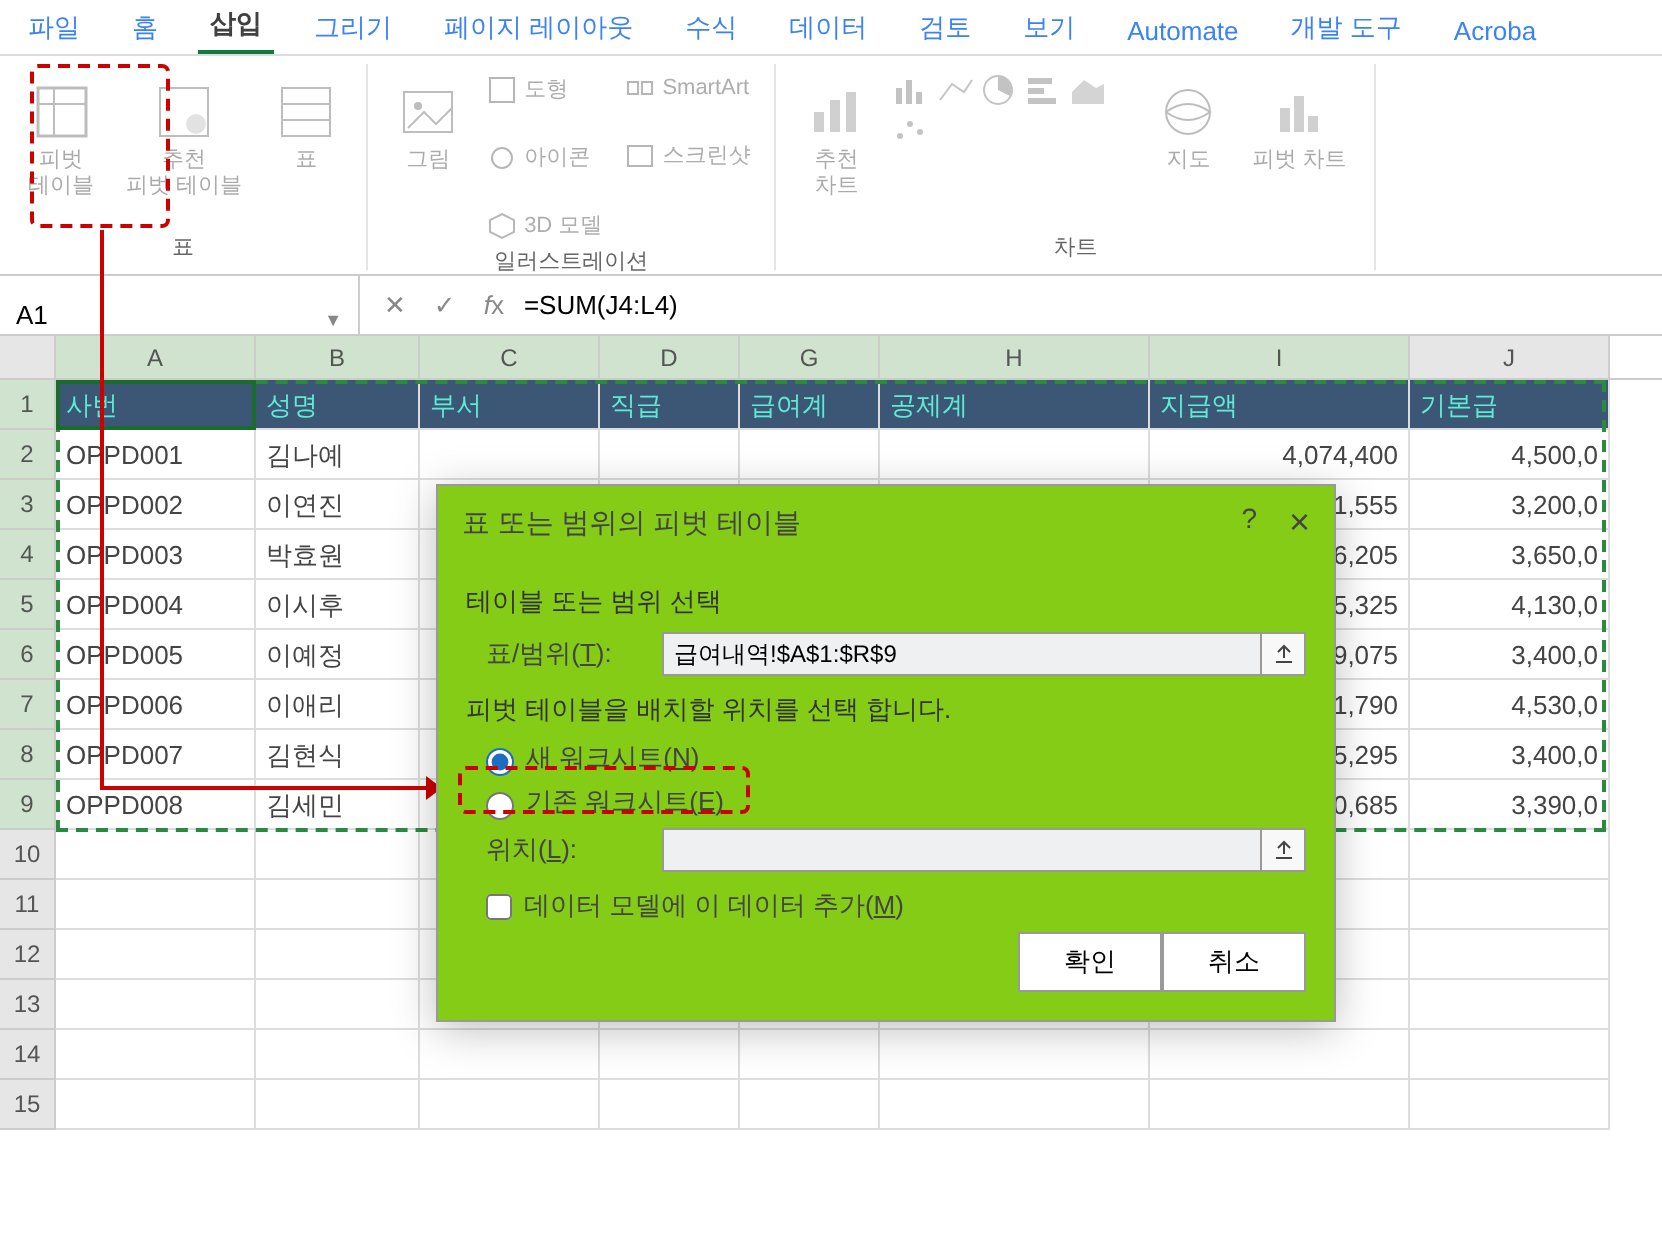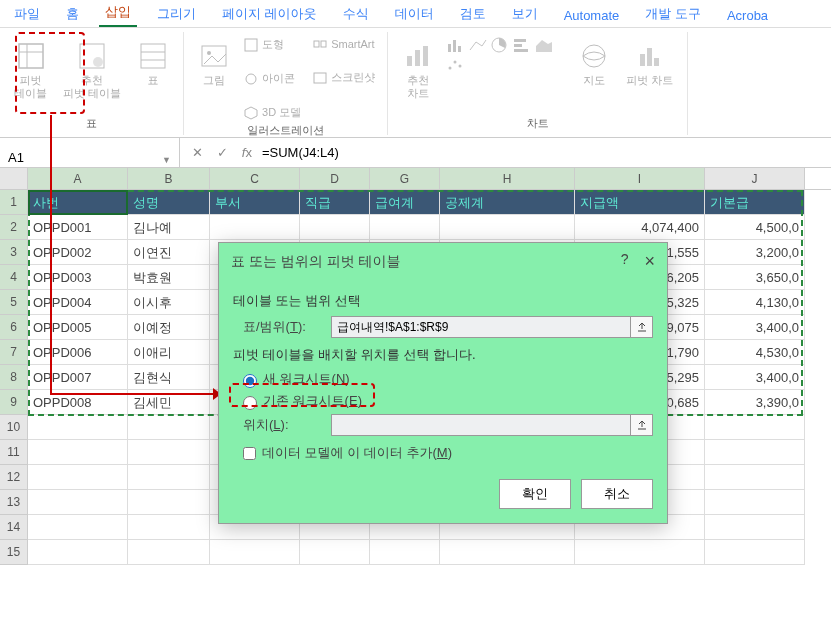--- a/index.html
+++ b/index.html
@@ -1,21 +1,21 @@
 <!DOCTYPE html>
 <html><head>
 <meta charset="utf-8">
 <style>
 * { margin: 0; padding: 0; box-sizing: border-box; font-family: "Malgun Gothic", sans-serif; }
 body { background: #fff; width: 831px; height: 618px; position: relative; overflow: hidden; color: #444; font-size: 13px; }
 
 
 .tabs { display: flex; gap: 14px; padding: 4px 8px 0; border-bottom: 1px solid #ddd; height: 28px; align-items: flex-end; }
 .tab { padding: 4px 6px; cursor: pointer; color: #3b82f6; }
-.tab.active { color: #c2410c; border-bottom: 2px solid #0f7b3e; font-weight: 400; }
+.tab.active { color: #404040; border-bottom: 2px solid #0f7b3e; font-weight: 700; }
 
 
 .ribbon { display: flex; border-bottom: 1px solid #ccc; height: 110px; padding: 4px 0 2px; }
 .group { display: flex; flex-direction: column; align-items: center; padding: 4px 10px; border-right: 1px solid #e5e5e5; }
 .group-row { display: flex; gap: 8px; align-items: flex-start; flex: 1; }
 .group-label { font-size: 11px; color: #666; margin-top: 2px; }
 .rbtn { display: flex; flex-direction: column; align-items: center; gap: 2px; padding: 4px; cursor: pointer; opacity: .55; }
 .rbtn .ico { width: 32px; height: 32px; display: flex; align-items: center; justify-content: center; }
 .rbtn .lab { font-size: 11px; color: #666; text-align: center; line-height: 1.2; }
 .small-grp { display: flex; flex-direction: column; gap: 17px; font-size: 11px; color: #777; }
@@ -47,38 +47,38 @@
 .row { display: flex; height: 25px; }
 .cell { border-right: 1px solid #ddd; border-bottom: 1px solid #ddd; padding: 0 5px; line-height: 25px; overflow: hidden; white-space: nowrap; background: #fff; }
 .row.head .cell { background: #3b5775; color: #5eead4; font-weight: 500; }
 .num { text-align: right; }
 
 
 .sel-rect { position: absolute; left: 28px; top: 22px; width: 775px; height: 226px; border: 2px dashed #2a8a3e; pointer-events: none; }
 .cellA1 { position: absolute; left: 28px; top: 22px; width: 100px; height: 25px; border: 2px solid #1a6b2e; pointer-events: none; }
 
 
-.dialog { position: absolute; left: 218px; top: 242px; width: 450px; background: #86efac; border: 1px solid #999; box-shadow: 0 4px 20px rgba(0,0,0,.25); }
+.dialog { position: absolute; left: 218px; top: 242px; width: 450px; background: #84cc16; border: 1px solid #999; box-shadow: 0 4px 20px rgba(0,0,0,.25); }
 .dlg-title { display: flex; justify-content: space-between; align-items: center; padding: 8px 12px; font-size: 14px; }
 .dlg-title .ctl { display: flex; gap: 16px; }
 .dlg-body { padding: 4px 14px 14px; }
 .dlg-sec { font-size: 13px; margin: 8px 0 6px; color: #333; }
 .fld-row { display: flex; align-items: center; gap: 8px; margin: 4px 0 8px 10px; }
 .fld-row label { font-size: 13px; width: 80px; }
 .fld-input { flex: 1; display: flex; }
 .fld-input input { flex: 1; border: 1px solid #999; padding: 3px 5px; font-size: 12px; background: #eef0f2; }
 .ref-btn { width: 22px; border: 1px solid #999; border-left: none; background: #f8f8f8; display: flex; align-items: center; justify-content: center; }
 .radio-row { display: flex; align-items: flex-end; gap: 6px; margin: 4px 0 4px 10px; font-size: 13px; }
 .radio-row input[type=radio] { width: 14px; height: 14px; accent-color: #1b6ec2; }
 .new-ws-hl { position: absolute; left: 229px; top: 383px; width: 146px; height: 24px; border: 2px dashed #c00; border-radius: 4px; pointer-events: none; }
 .arrow-line { position: absolute; left: 50px; top: 115px; width: 2px; height: 280px; background: #c00; pointer-events: none; }
 .arrow-horiz { position: absolute; left: 50px; top: 393px; width: 168px; height: 2px; background: #c00; pointer-events: none; }
 .arrow-head { position: absolute; left: 213px; top: 388px; width: 0; height: 0; border-left: 8px solid #c00; border-top: 6px solid transparent; border-bottom: 6px solid transparent; pointer-events: none; }
 .chk-row { display: flex; align-items: center; gap: 6px; margin: 4px 0 4px 10px; font-size: 13px; }
-.dlg-btns { display: flex; justify-content: flex-end; gap: 10px; margin-top: 17px; }
+.dlg-btns { display: flex; justify-content: flex-end; margin-top: 4px; }
 .dlg-btn { border: 1px solid #999; background: #fff; padding: 5px 22px; font-size: 13px; cursor: pointer; }
 .u { text-decoration: underline; }
 .dropdown-caret { font-size: 9px; color: #888; }
 </style>
 </head>
 <body>
 
 <div class="tabs">
   <div class="tab">파일</div>
   <div class="tab">홈</div>

